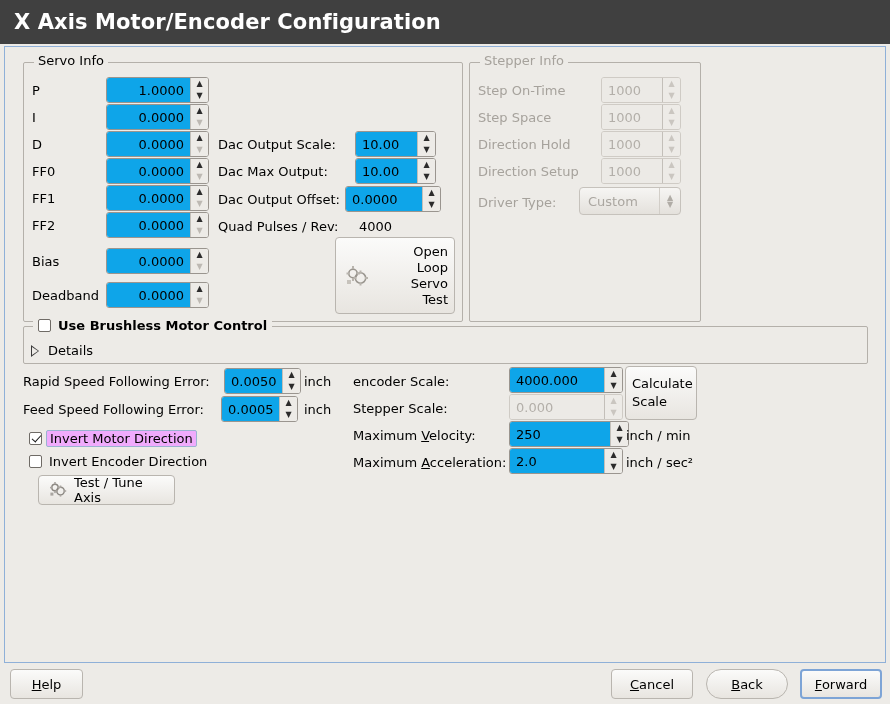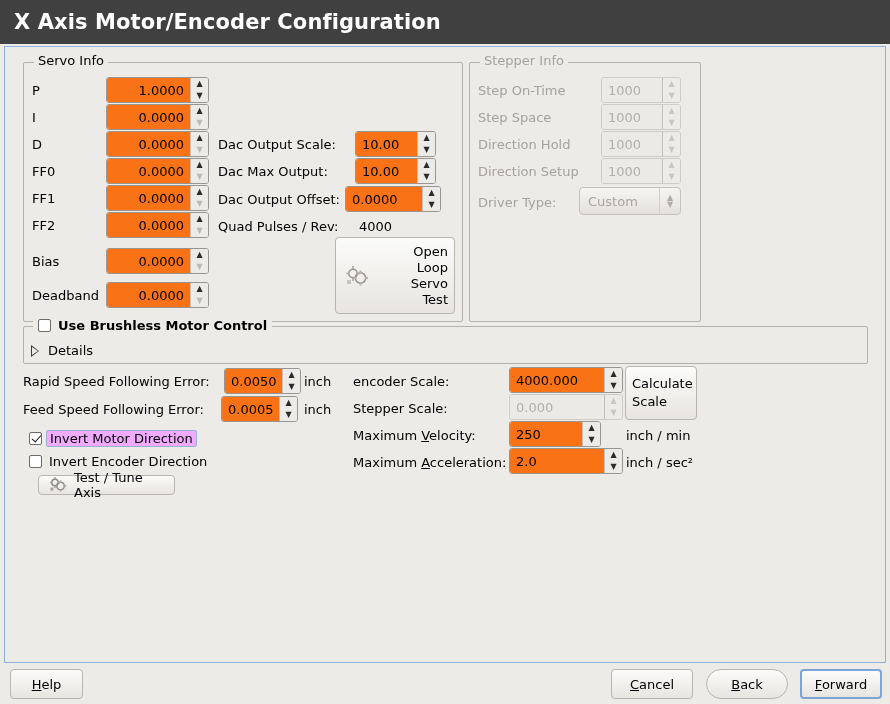--- a/index.html
+++ b/index.html
@@ -70,21 +70,21 @@
     background:#ffffff;
     border:1px solid #9a958f;
     border-radius:3px;
     overflow:hidden;
   }
   .spin .val{
     flex:1;
     display:flex;align-items:center;
     padding:0 6px;
     font-size:13px;
-    background:#f97316;
+    background:#0ea5e9;
     overflow:hidden;
   }
   .spin.right .val{justify-content:flex-end;}
   .spin.left  .val{justify-content:flex-start;}
   .spin .btns{
     width:17px;
     background:#edebe7;
     border-left:1px solid #c3bfb9;
     display:flex;flex-direction:column;
   }
@@ -418,21 +418,21 @@
 
   <div class="chk" style="left:24px;top:384px;">
     <span class="box checked"></span>
     <span class="ctext hl">Invert Motor Direction</span>
   </div>
   <div class="chk" style="left:24px;top:407px;">
     <span class="box"></span>
     <span class="ctext">Invert Encoder Direction</span>
   </div>
 
-  <div class="btn" style="left:33px;top:428px;width:137px;height:20px;justify-content:flex-start;padding:0 8px;">
+  <div class="btn" style="left:33px;top:428px;width:137px;height:30px;justify-content:flex-start;padding:0 8px;">
     <span class="gear" style="width:22px;height:20px;margin-right:5px;">
       <svg width="22" height="20" viewBox="0 0 22 20" aria-hidden="true">
         <g fill="none" stroke="#8b8781" stroke-width="1.4">
           <circle cx="8" cy="7.5" r="3.2"></circle>
           <circle cx="13.5" cy="11" r="3.8"></circle>
         </g>
         <g fill="#a9a5a0">
           <rect x="7.2" y="2" width="1.6" height="2.3"></rect>
             <rect x="7.2" y="10.8" width="1.6" height="2.3"></rect>
           <rect x="3" y="6.8" width="2.3" height="1.6"></rect>
@@ -465,21 +465,21 @@
       <span class="ar">▼</span>
     </span>
   </div>
 
   <div class="btn" style="left:620px;top:319px;width:72px;height:54px;flex-direction:column;align-items:flex-start;padding:0 6px;justify-content:center;line-height:18px;">
     <span>Calculate</span>
     <span>Scale</span>
   </div>
 
   <span class="lbl" style="left:348px;top:381px;"><span>Maximum </span><u>V</u><span>elocity:</span></span>
-  <div class="spin left" style="left:504px;top:374px;width:92px;">
+  <div class="spin left" style="left:504px;top:374px;width:120px;">
     <span class="val">250</span>
     <span class="btns">
       <span class="ar">▲</span>
       <span class="ar">▼</span>
     </span>
   </div>
   <span class="lbl" style="left:621px;top:381px;">inch / min</span>
 
   <span class="lbl" style="left:348px;top:408px;"><span>Maximum </span><u>A</u><span>cceleration:</span></span>
   <div class="spin left" style="left:504px;top:401px;width:114px;">

